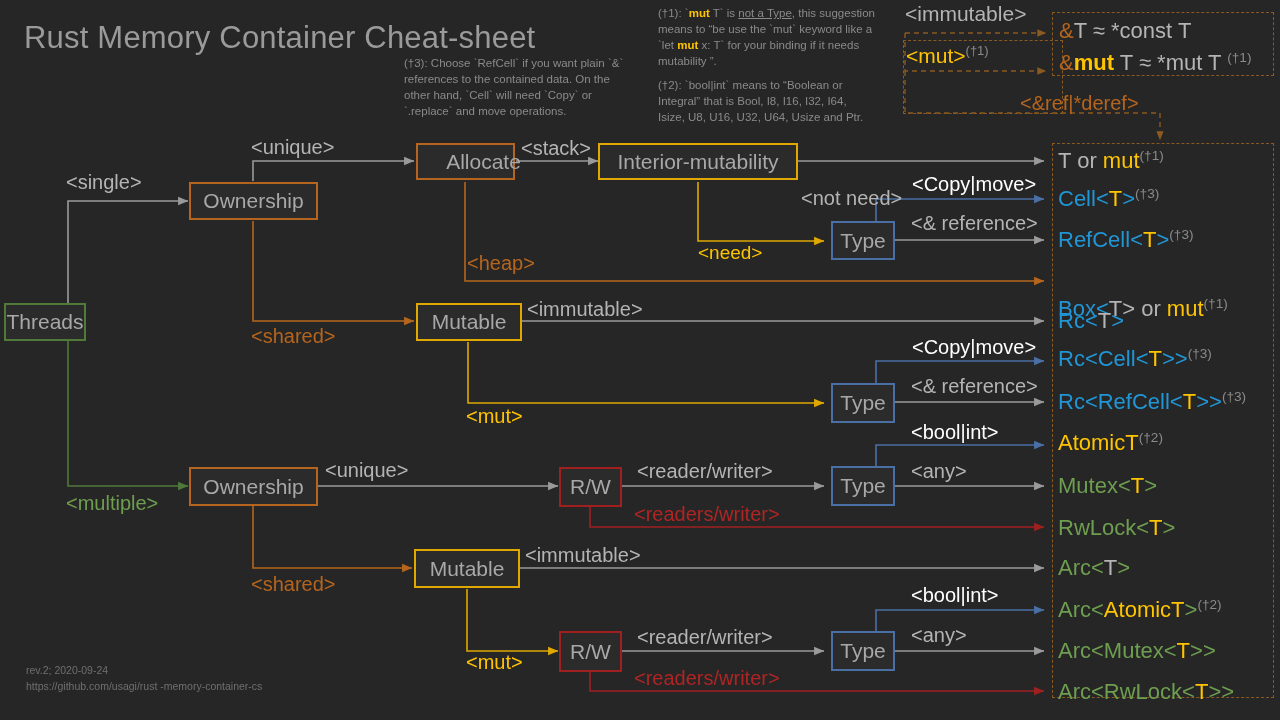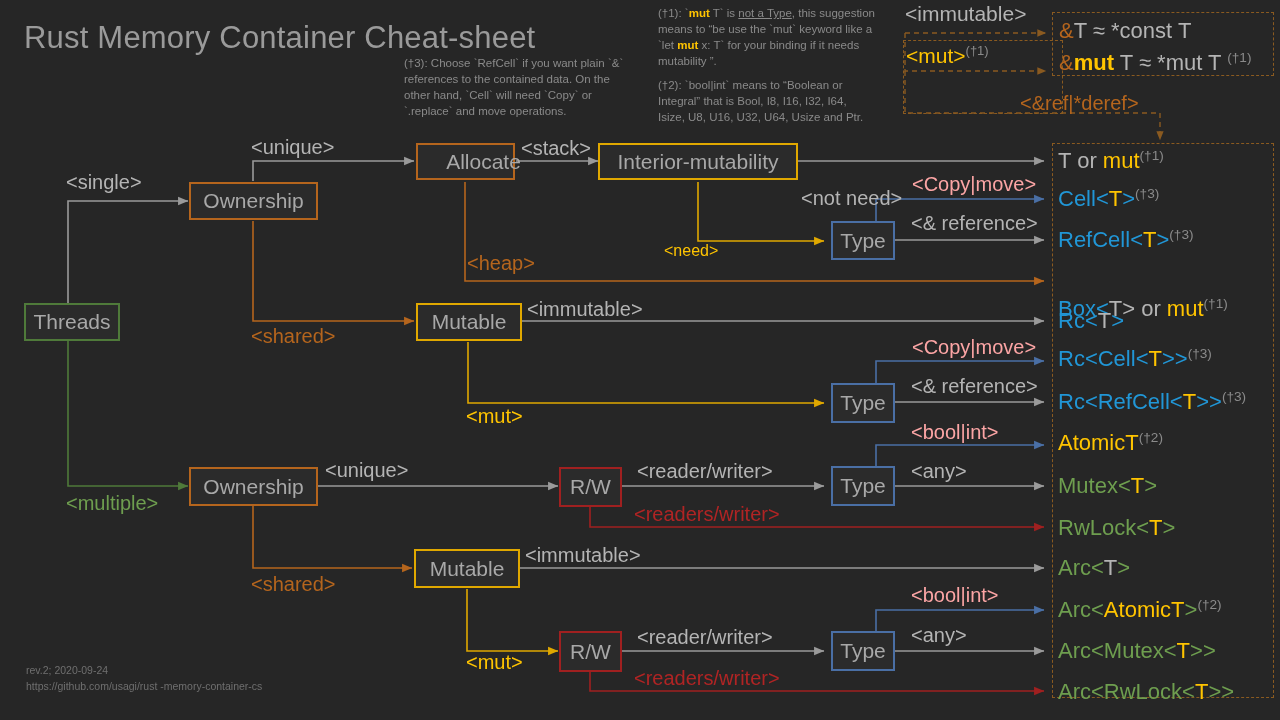--- a/index.html
+++ b/index.html
@@ -15,21 +15,21 @@
   .b-orange{border-color:#b5651d;}
   .b-yellow{border-color:#e0a800;}
   .b-green {border-color:#4f7a3a;}
   .b-blue  {border-color:#4a6fa5;}
   .b-red   {border-color:#a02020;}
 
   .c-grey  {color:#b4b4b4;}
   .c-orange{color:#b5651d;}
   .c-yellow{color:#ffc400;}
   .c-green {color:#6e9e4f;}
-  .c-blue  {color:#fca5a5;}
+  .c-blue  {color:#ffffff;}
   .c-cyan  {color:#2196d6;}
   .c-red   {color:#b02424;}
 
   .note{position:absolute;font-size:11.5px;line-height:1.38;color:#8a8a8a;
         width:215px;}
   .note b{color:#ffc400;font-weight:bold;}
   .note u{text-decoration:underline;}
 
   .title{position:absolute;font-size:31px;color:#9a9a9a;letter-spacing:.2px;}
   .foot{position:absolute;font-size:10.5px;color:#6f6f6f;line-height:1.55;}
@@ -154,21 +154,21 @@
   </div>
 
   <div class="res" style="left:1059px;top:50px;">
     <span class="c-orange">&amp;</span><span class="c-yellow" style="font-weight:bold;">mut</span><span class="c-grey"> T ≈ *mut T </span><span class="sup">(†1)</span>
   </div>
 
   <div class="lbl c-orange" style="left:1020px;top:92px;font-size:20px;">&lt;&amp;ref|*deref&gt;</div>
 
   <div class="dashbox" style="left:1052px;top:143px;width:222px;height:555px;"></div>
 
-  <div class="node b-green" style="left:24px;top:303px;width:96px;height:38px;">Threads</div>
+  <div class="node b-green" style="left:4px;top:303px;width:82px;height:38px;">Threads</div>
 
   <div class="node b-orange" style="left:189px;top:182px;width:129px;height:38px;">Ownership</div>
 
   <div class="node b-orange" style="left:416px;top:143px;width:99px;height:37px;padding-left:36px;">Allocate</div>
 
   <div class="node b-yellow" style="left:598px;top:143px;width:200px;height:37px;">Interior-mutability</div>
 
   <div class="node b-blue" style="left:831px;top:221px;width:64px;height:39px;">Type</div>
 
   <div class="node b-yellow" style="left:416px;top:303px;width:106px;height:38px;">Mutable</div>
@@ -190,21 +190,21 @@
   <div class="lbl c-grey" style="left:66px;top:171px;font-size:20px;">&lt;single&gt;</div>
   <div class="lbl c-green" style="left:66px;top:492px;font-size:20px;">&lt;multiple&gt;</div>
 
   <div class="lbl c-grey" style="left:251px;top:136px;font-size:20px;">&lt;unique&gt;</div>
   <div class="lbl c-orange" style="left:251px;top:325px;font-size:20px;">&lt;shared&gt;</div>
 
   <div class="lbl c-grey" style="left:521px;top:137px;font-size:20px;">&lt;stack&gt;</div>
   <div class="lbl c-orange" style="left:467px;top:252px;font-size:20px;">&lt;heap&gt;</div>
 
   <div class="lbl c-grey" style="left:801px;top:139px;font-size:20px;margin-top:48px;">&lt;not need&gt;</div>
-  <div class="lbl c-yellow" style="left:664px;top:242px;font-size:16px;">&lt;need&gt;</div>
+  <div class="lbl c-yellow" style="left:698px;top:242px;font-size:19px;">&lt;need&gt;</div>
 
   <div class="lbl c-blue" style="left:912px;top:173px;font-size:20px;">&lt;Copy|move&gt;</div>
   <div class="lbl c-grey" style="left:911px;top:212px;font-size:20px;">&lt;&amp; reference&gt;</div>
 
   <div class="lbl c-grey" style="left:527px;top:298px;font-size:20px;">&lt;immutable&gt;</div>
   <div class="lbl c-yellow" style="left:466px;top:405px;font-size:20px;">&lt;mut&gt;</div>
 
   <div class="lbl c-blue" style="left:912px;top:336px;font-size:20px;">&lt;Copy|move&gt;</div>
   <div class="lbl c-grey" style="left:911px;top:375px;font-size:20px;">&lt;&amp; reference&gt;</div>
 

